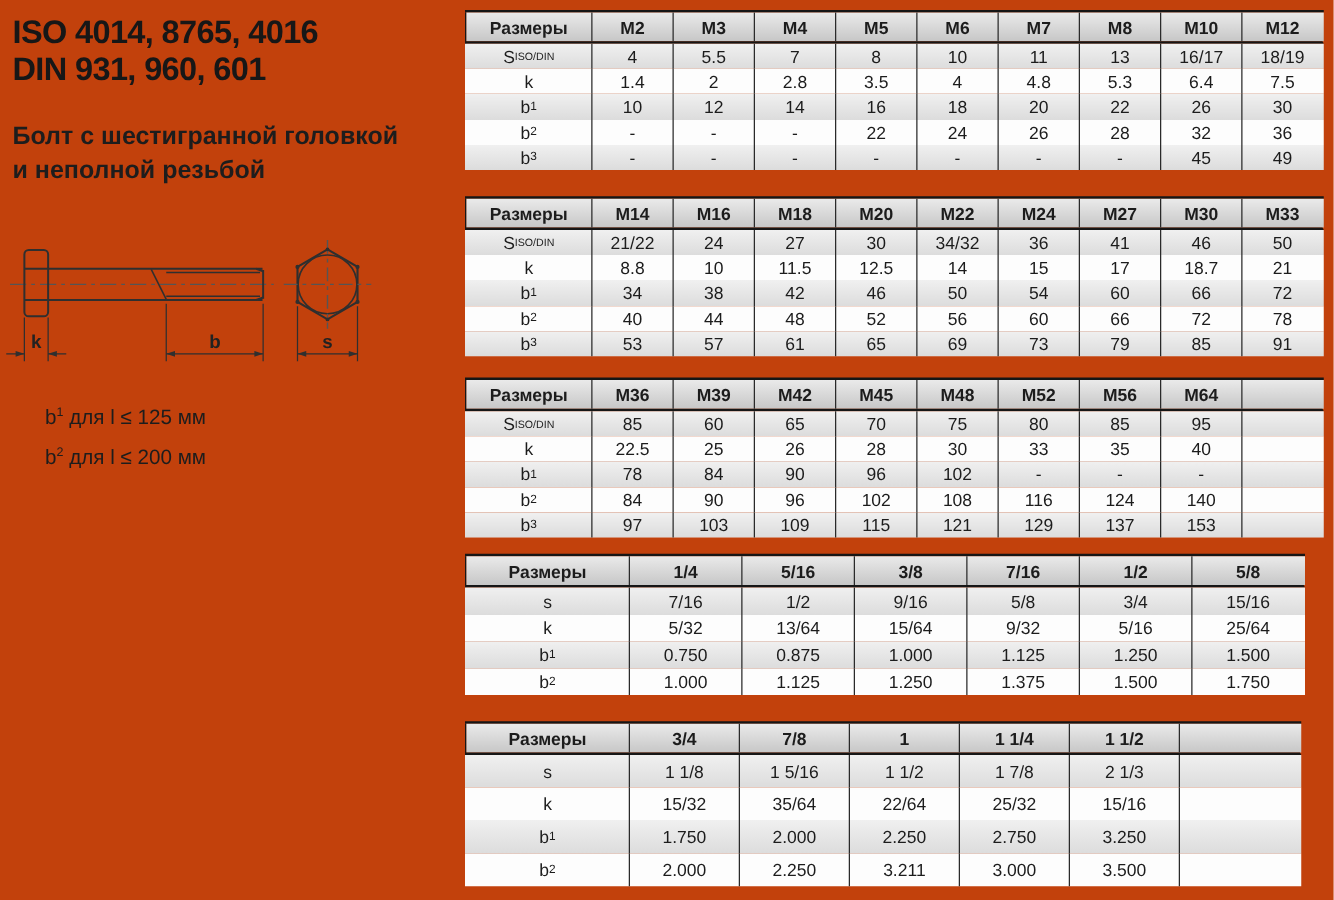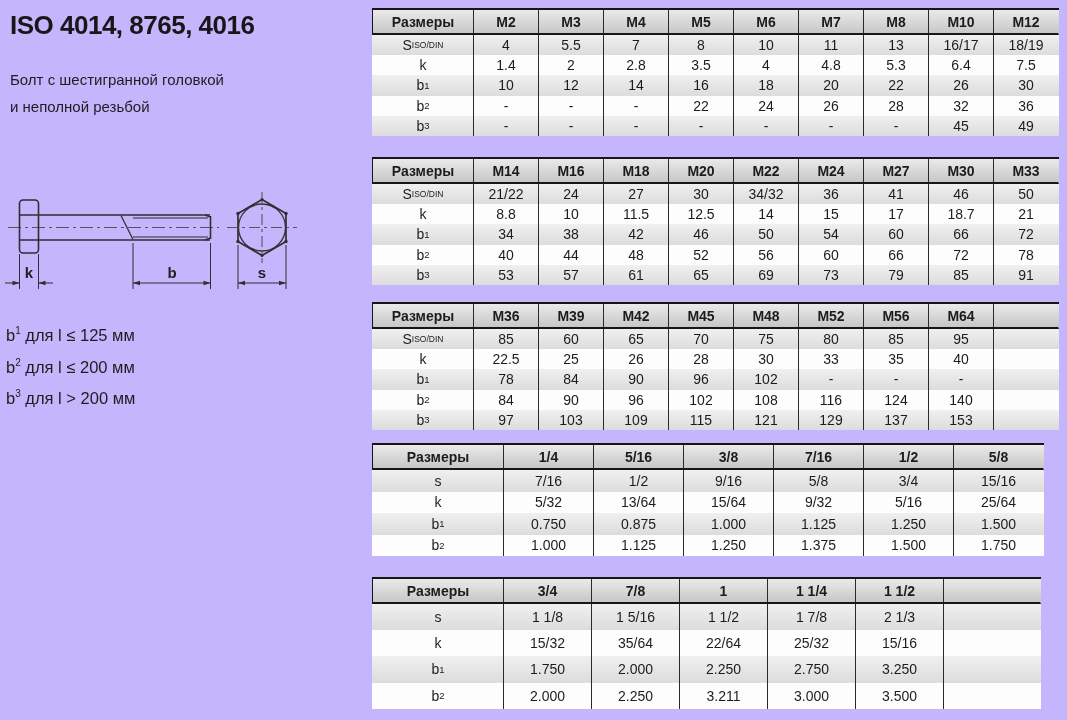--- a/index.html
+++ b/index.html
@@ -1,30 +1,30 @@
 <!DOCTYPE html>
 <html><head>
 <meta charset="utf-8">
 <style>
   html,body{margin:0;padding:0;background:#fff;}
-  .page{position:relative;width:1067px;height:720px;background:#c4b5fd;overflow:hidden;
+  .page{position:relative;width:1067px;height:720px;background:#c2410c;overflow:hidden;
         font-family:"Liberation Sans","DejaVu Sans",sans-serif;color:#1c1c1c;}
 
   
   .titleblock{position:absolute;left:10px;top:10px;width:350px;}
   .title{font-size:26px;font-weight:bold;line-height:30px;letter-spacing:-0.5px;color:#171717;}
-  .subtitle{font-size:15px;line-height:27px;color:#1d1d1d;}
+  .subtitle{font-size:20px;line-height:27px;color:#1d1d1d;font-weight:bold;}
   .subtitle.first{margin-top:26px;}
 
   
   .drawing{position:absolute;left:0;top:185px;}
   .drawing text{font-family:"Liberation Sans","DejaVu Sans",sans-serif;font-weight:bold;font-size:15px;fill:#222;}
 
   
-  .footnotes{position:absolute;left:6px;top:317px;}
+  .footnotes{position:absolute;left:36px;top:317px;text-align:right;}
   .fnote{font-size:16.5px;line-height:27px;color:#1d1d1d;}
   .fnote sup{font-size:10px;}
 
   
   .tbl{position:absolute;border-top:2.5px solid #161616;}
   .row{display:grid;border-left:1.5px solid transparent;border-right:1.5px solid transparent;}
   .thead{background:linear-gradient(#eaeaea,#c7c7c7);border-bottom:2.5px solid #161616;
          border-left:1.5px solid #161616;font-weight:bold;}
   .shade{background:linear-gradient(#f0f0f0,#dcdcdc);}
   .plain{background:#fdfdfd;}
@@ -35,20 +35,21 @@
   .cell sub{font-size:8.5px;line-height:1;text-align:right;}
   .cell sup{font-size:9.5px;line-height:1;}
 </style>
 </head>
 <body>
 
 <div class="page">
 
   <div class="titleblock">
     <div class="title">ISO 4014, 8765, 4016</div>
+    <div class="title">DIN 931, 960, 601</div>
     <div class="subtitle first">Болт с шестигранной головкой</div>
     <div class="subtitle">и неполной резьбой</div>
   </div>
 
   <svg class="drawing" width="335" height="125" viewBox="0 0 335 125">
     <g stroke="#2f2f2f" stroke-width="1.6" fill="none">
 
       <line x1="8" y1="42.5" x2="219" y2="42.5" stroke="#555" stroke-width="1.1" stroke-dasharray="13 4 3 4"></line>
 
       <rect x="19.5" y="15" width="19" height="53" rx="3.5"></rect>
@@ -103,21 +104,20 @@
       <line x1="238" y1="98" x2="286" y2="98"></line>
       <polygon points="238,98 245,95.7 245,100.3" fill="#2f2f2f" stroke="none"></polygon>
       <polygon points="286,98 279,95.7 279,100.3" fill="#2f2f2f" stroke="none"></polygon>
     </g>
     <text x="262" y="93" text-anchor="middle">s</text>
   </svg>
 
   <div class="footnotes">
       <div class="fnote">b<sup>1</sup> для l ≤ 125 мм</div>
       <div class="fnote">b<sup>2</sup> для l ≤ 200 мм</div>
-      <div class="fnote">b<sup>3</sup> для l &gt; 200 мм</div>
     </div>
 
   <div>
       <div class="tbl" style="left: 372px; top: 8px;">
         <div class="row thead" style="grid-template-columns: 100px 65px 65px 65px 65px 65px 65px 65px 65px 65px; height: 23px;">
           <div class="cell head-cell">Размеры</div>
           <div class="cell head-cell">M2</div>
           <div class="cell head-cell">M3</div>
           <div class="cell head-cell">M4</div>
           <div class="cell head-cell">M5</div>

